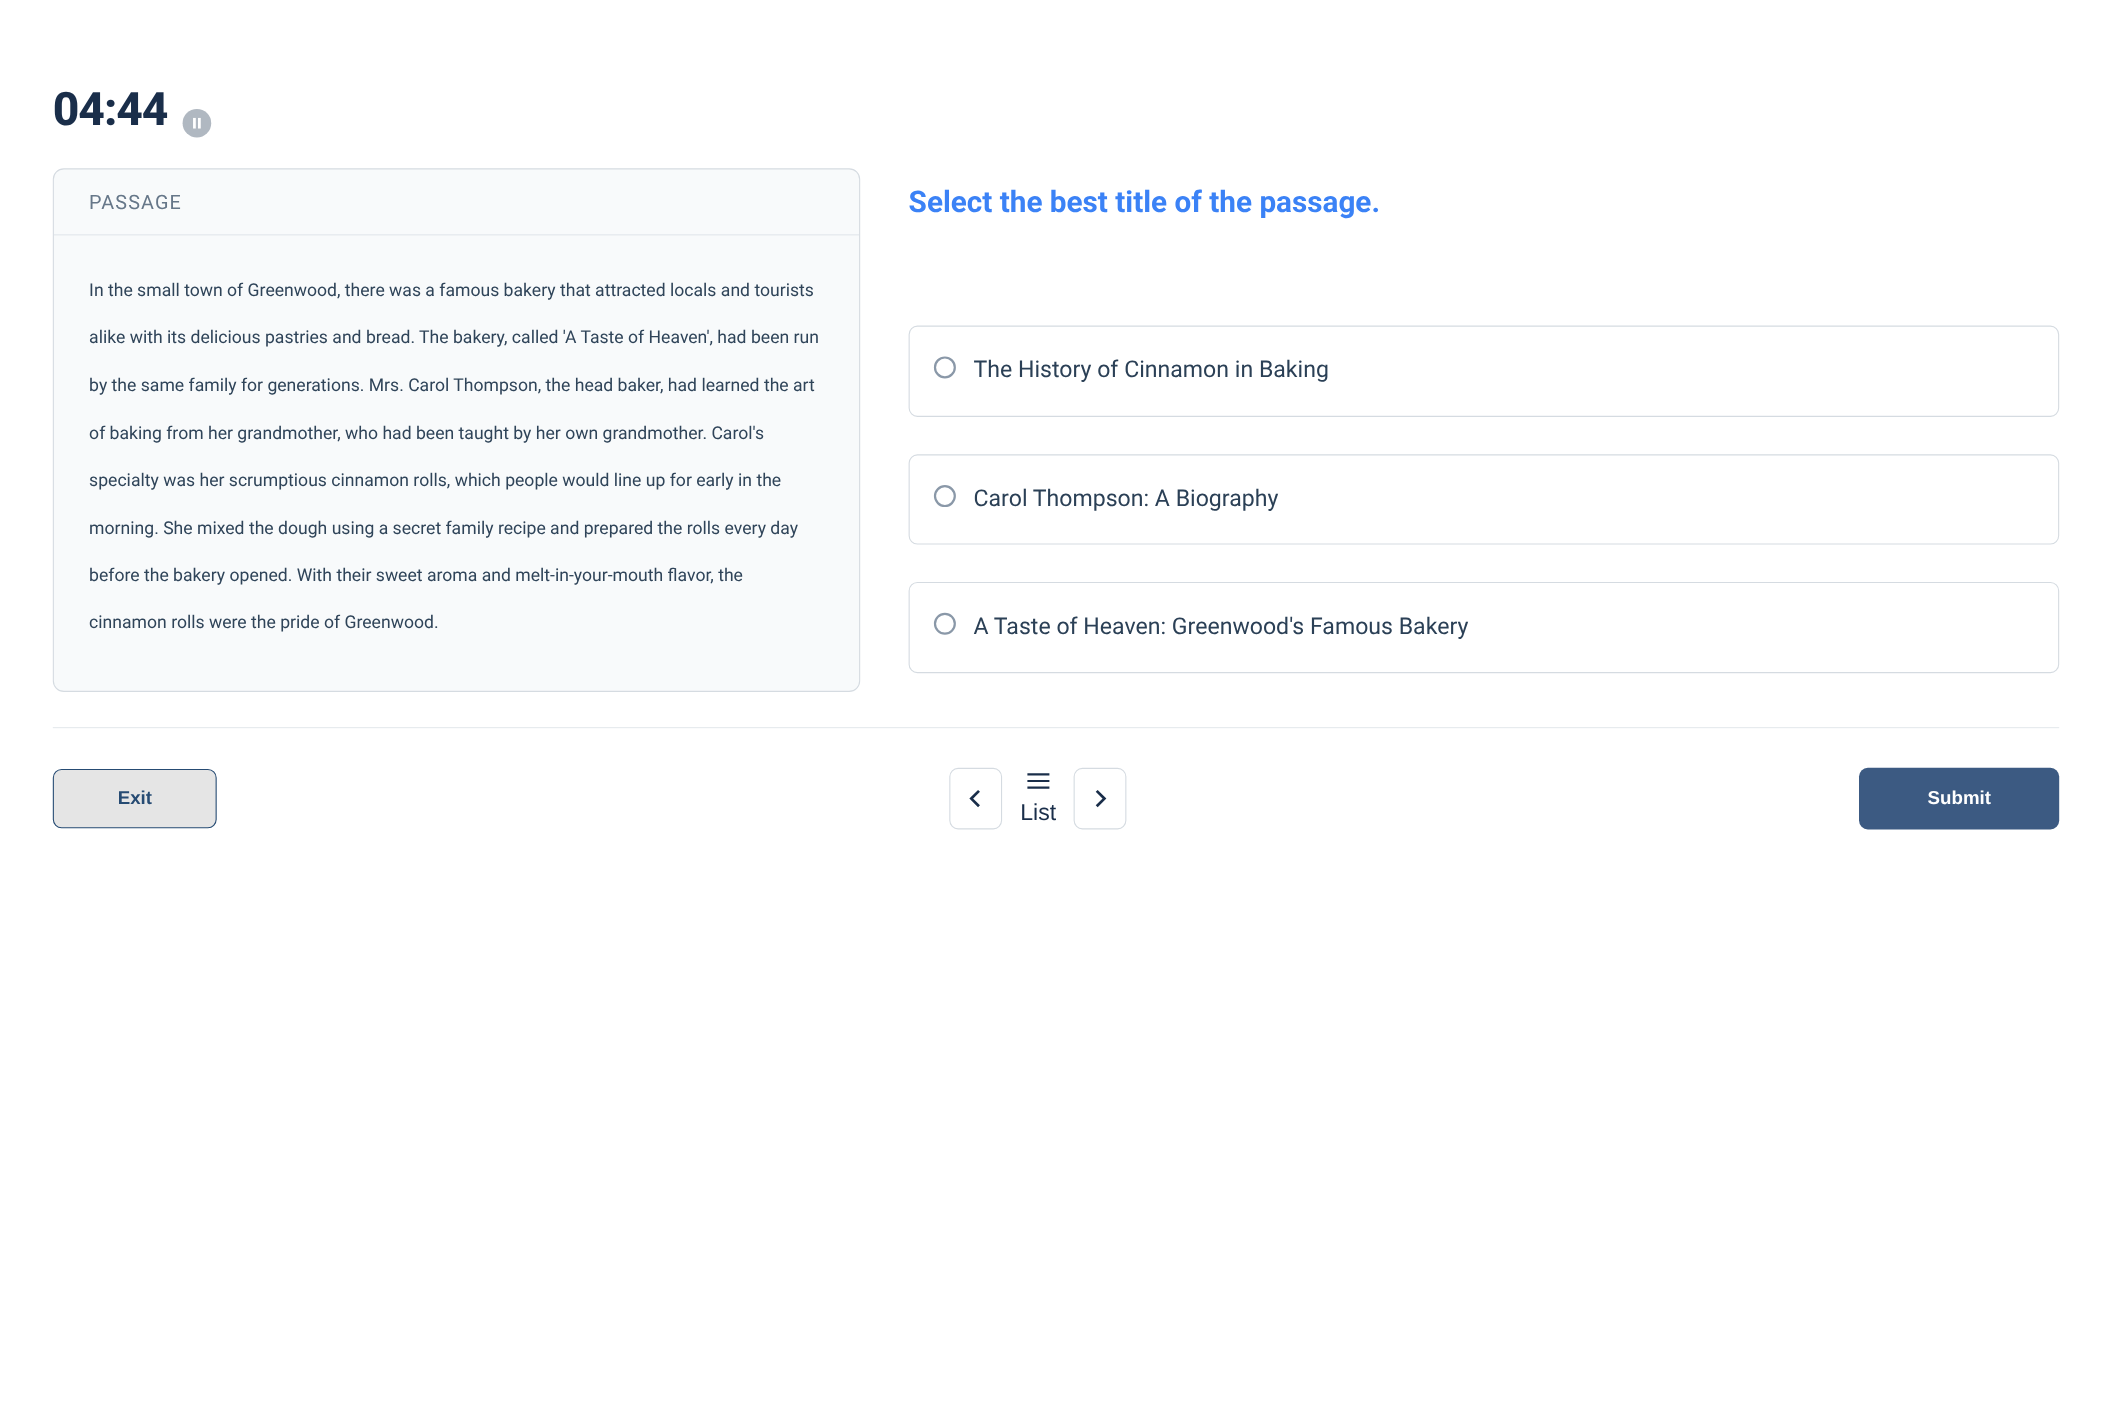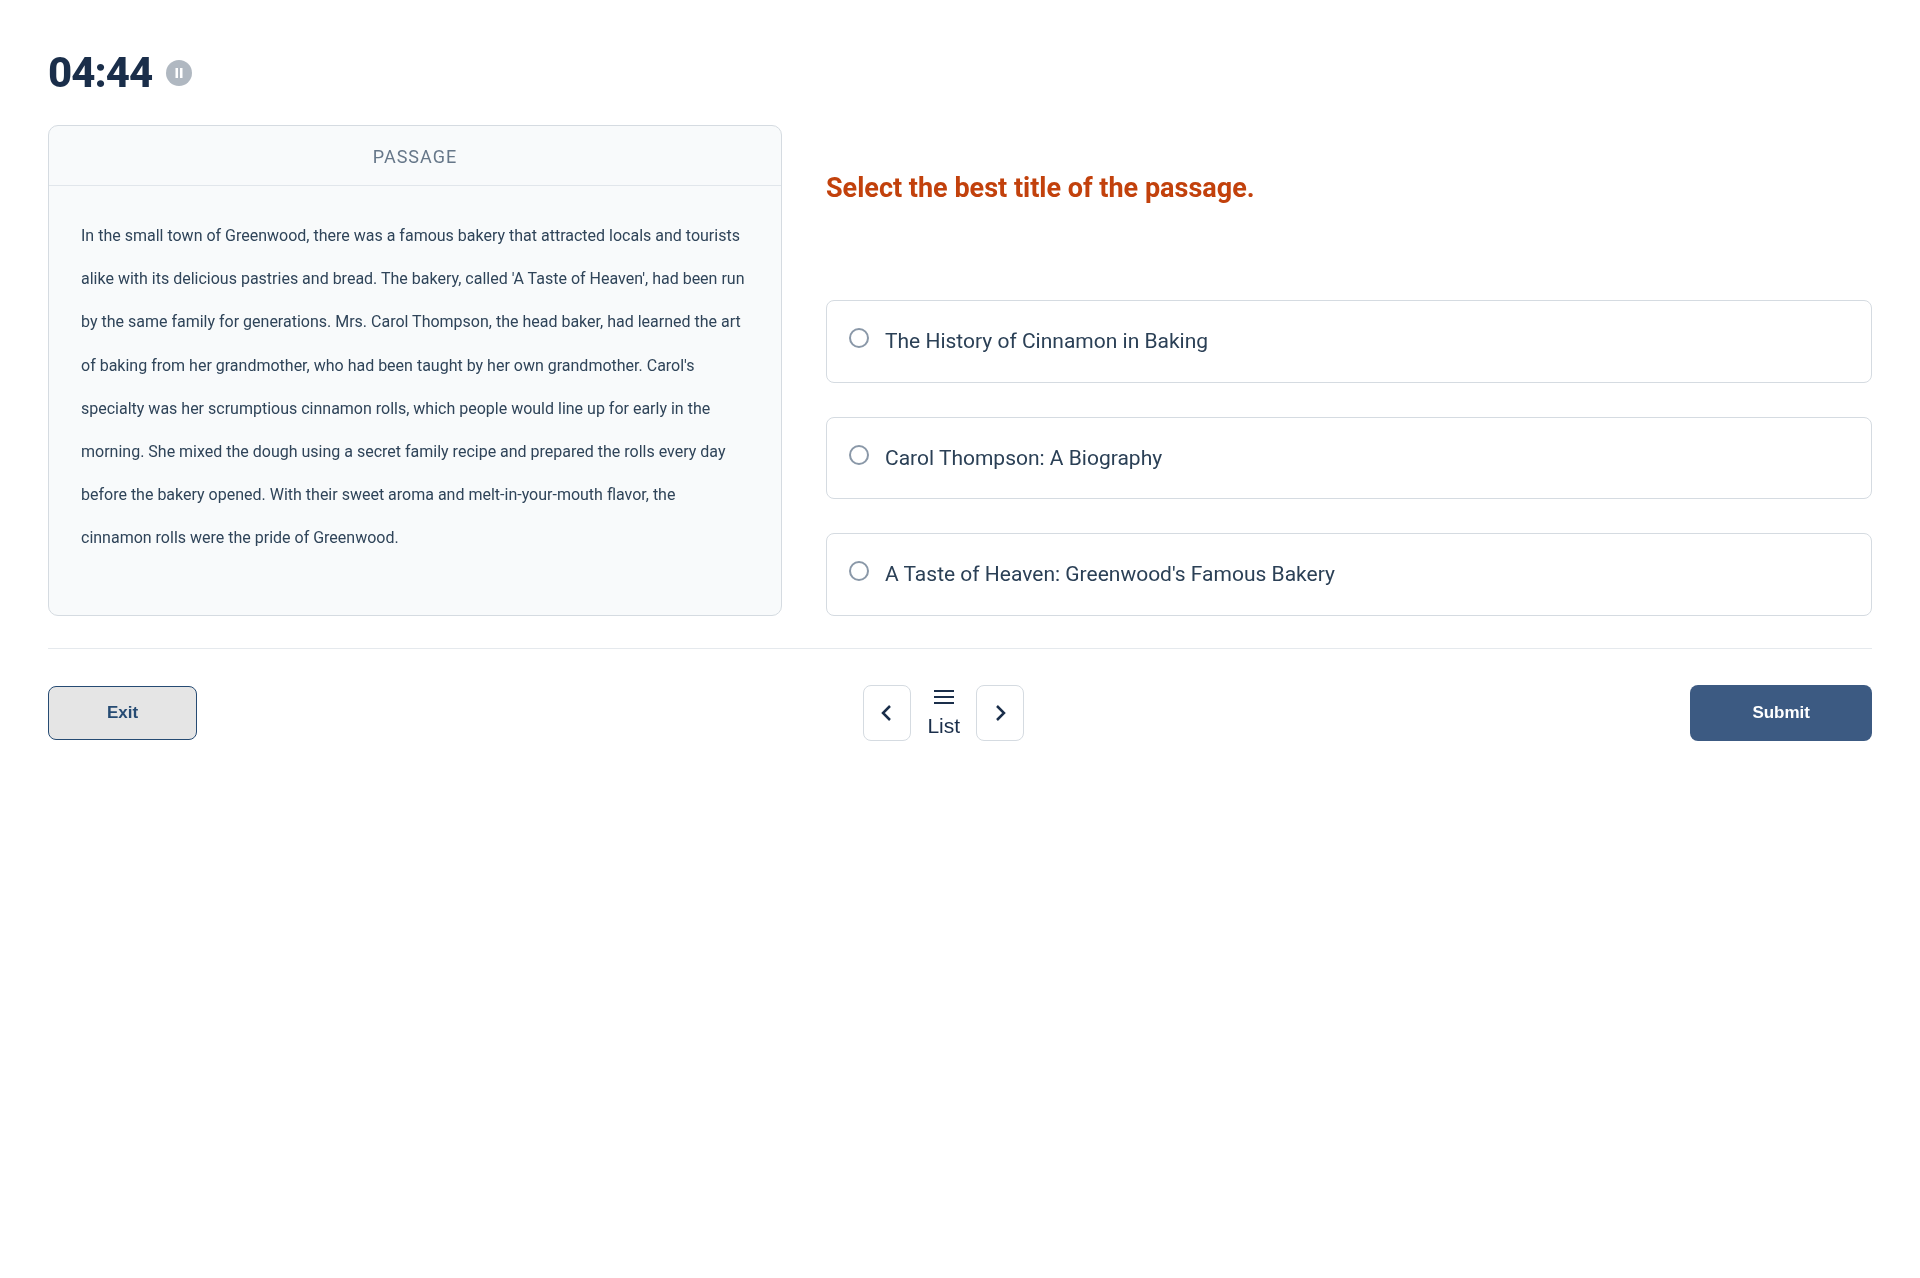--- a/index.html
+++ b/index.html
@@ -8,23 +8,24 @@
       box-sizing: border-box;
     }
     body {
       font-family: -apple-system, BlinkMacSystemFont, 'Segoe UI', Roboto, Helvetica, Arial, sans-serif;
       background: #ffffff;
       color: #1e3a5f;
       padding: 48px;
     }
     .timer-row {
       display: flex;
-      align-items: center;
+      align-items: flex-end;
       gap: 14px;
       margin-bottom: 28px;
+      margin-top: 28px;
     }
     .timer {
       font-size: 42px;
       font-weight: 800;
       color: #1a2e4a;
       letter-spacing: -1px;
     }
     .pause-btn {
       width: 26px;
       height: 26px;
@@ -53,39 +54,37 @@
       background: #f8fafb;
       overflow: hidden;
     }
     .passage-header {
       padding: 20px 32px 18px 32px;
       border-bottom: 1px solid #e1e6eb;
       font-size: 18px;
       font-weight: 400;
       color: #667789;
       letter-spacing: 1px;
-      text-align: center;
     }
     .passage-body {
       padding: 28px 32px 40px 32px;
       font-size: 16px;
       line-height: 2.7;
       color: #2f4459;
     }
     .question-panel {
       flex: 1;
       padding-top: 14px;
     }
     .question-text {
       font-size: 27px;
       font-weight: 700;
-      color: #c2410c;
+      color: #3b82f6;
       margin-bottom: 72px;
       line-height: 1.3;
-      margin-top: 32px;
     }
     .options {
       display: flex;
       flex-direction: column;
       gap: 12px;
     }
     .option {
       border: 1px solid #d5dbe1;
       border-radius: 8px;
       padding: 24px 22px;

